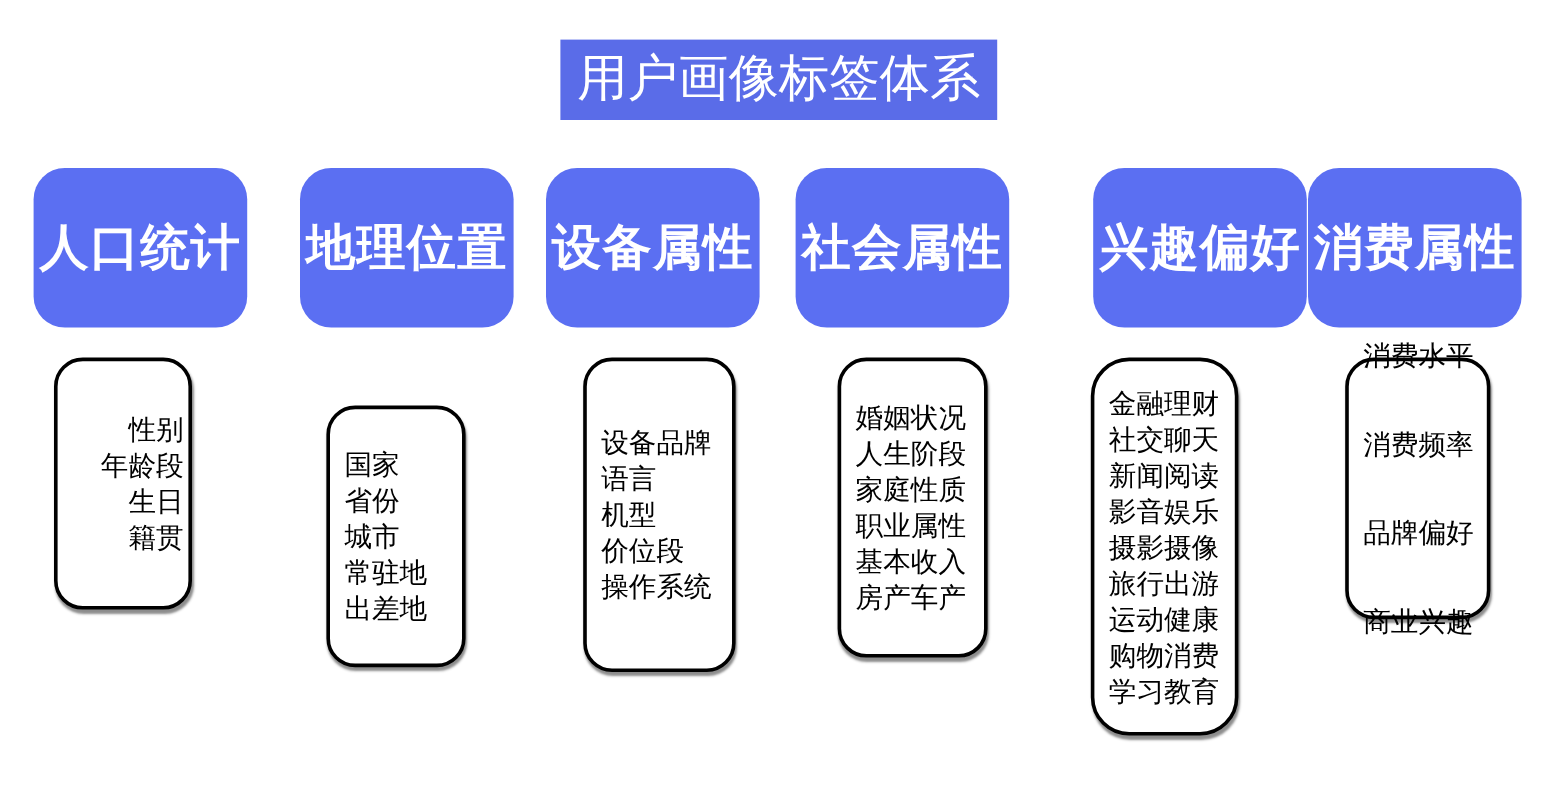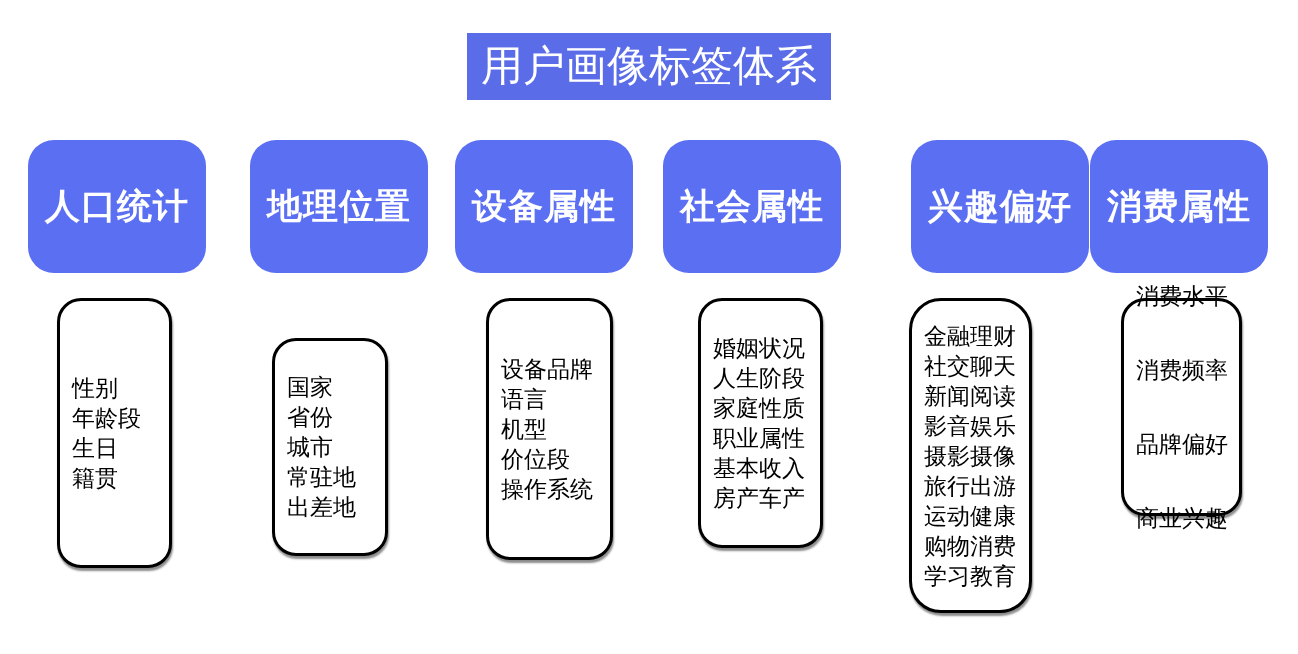--- a/index.html
+++ b/index.html
@@ -29,21 +29,21 @@
   }
   .cat-box{
     position:absolute;
     top:140px;height:133px;width:178px;
     background:var(--blue);
     border-radius:26px;
     display:flex;align-items:center;justify-content:center;
   }
   .cat-label{
     color:#ffffff;
-    font-size:35px;
+    font-size:41px;
     font-weight:bold;
     letter-spacing:1px;
     white-space:nowrap;
   }
   .tag-box{
     position:absolute;
     top:298px;
     box-sizing:border-box;
     background:var(--paper);
     border:3px solid var(--ink);
@@ -62,21 +62,21 @@
 </head>
 <body>
 
 <div id="diagram">
   <div class="title">用户画像标签体系</div>
 
   <div>
     <div class="cat-box" style="left: 28px;">
       <span class="cat-label">人口统计</span>
     </div>
-    <div class="tag-box" style="left: 57px; width: 115px; height: 270px;">
+    <div class="tag-box" style="left: 45px; width: 115px; height: 210px; align-items: flex-end;">
         <div class="tag-item">性别</div>
         <div class="tag-item">年龄段</div>
         <div class="tag-item">生日</div>
         <div class="tag-item">籍贯</div>
       </div>
   </div>
 
   <div>
     <div class="cat-box" style="left: 250px;">
       <span class="cat-label">地理位置</span>

